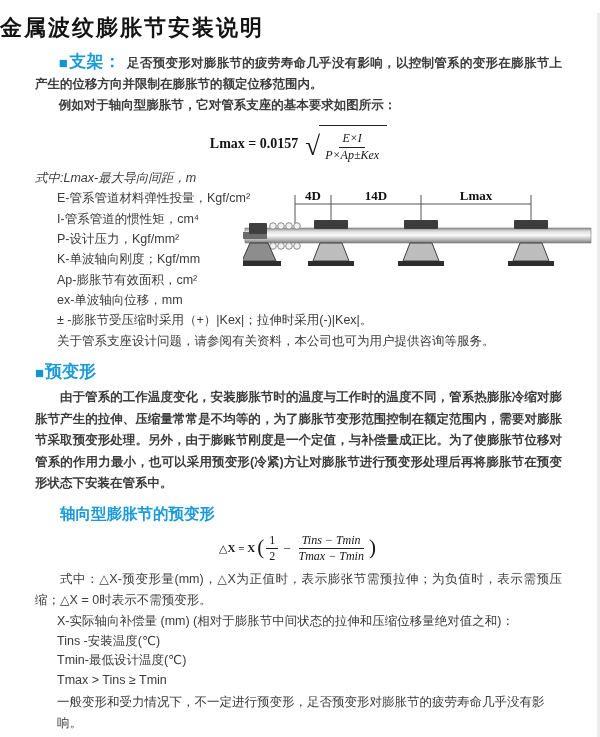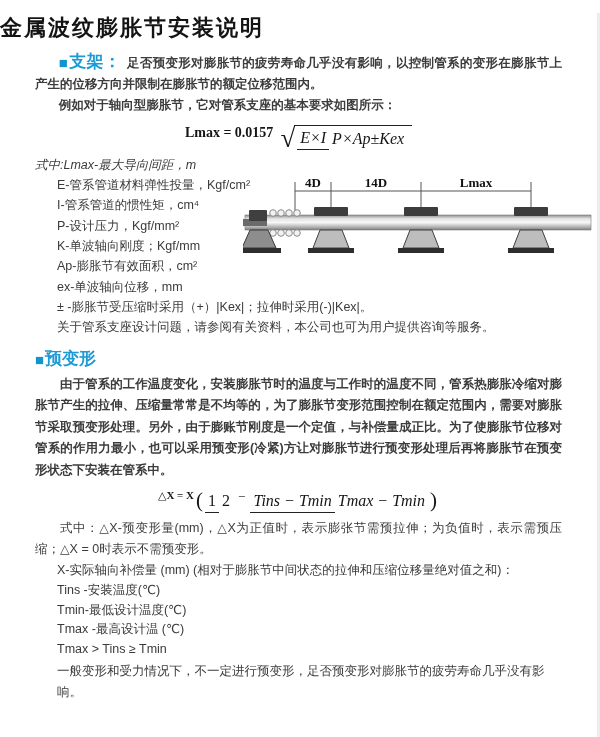--- a/index.html
+++ b/index.html
@@ -16,28 +16,28 @@
   .para { margin:0 35px; font-size:12.5px; line-height:21px; text-align:justify; color:#3c3c3c; }
   .bold-body { font-weight:bold; }
   .indent { text-indent:1.9em; }
   .indent2 { text-indent:2em; }
   .bullet { color:#1295cd; font-size:15px; vertical-align:-1px; margin-right:1px; }
   .section-head { color:#1b9ad6; font-size:17px; font-weight:bold; margin-right:6px; }
   .sec-head-line { margin:10px 35px 4px; font-size:17px; }
   .intro-first { text-indent:1.9em; margin-top:4px; }
   
   .formula-row {
-    display:flex; justify-content:center; 
+    display:flex; justify-content:center; align-items:center;
     font-family:"Liberation Serif","DejaVu Serif",serif; color:#151515;
   }
   .f-lmax { margin:9px 0 5px; }
   .f-lhs { font-weight:bold; font-size:14px; margin-right:7px; }
   .radical { font-size:27px; font-weight:bold; line-height:0.8; transform:translateY(3px); margin-right:-1px; }
   .radicand { border-top:1.6px solid #222; padding:2px 5px 0 3px; display:inline-block; }
-  .frac { display:inline-flex; flex-direction:row; align-items:center; font-size:16px; line-height:1.3; }
+  .frac { display:inline-flex; flex-direction:column; align-items:center; font-size:12px; line-height:1.3; }
   .frac .num { border-bottom:1px solid #222; padding:0 3px; }
   .frac .den { padding:0 3px; }
   .ital { font-style:italic; }
   .f-ax { margin:8px 0 4px; }
   .f-var { font-weight:bold; font-size:11px; }
   .paren { font-size:21px; font-weight:normal; margin:0 2px; transform:translateY(-1px); }
   .minus { margin:0 5px; font-size:13px; }
   
   .defs { position:relative; margin:5px 35px 0; font-size:12.5px; line-height:20.3px; height:183px; }
   .defs .def-line { padding-left:22px; white-space:nowrap; }
@@ -141,20 +141,21 @@
         <polygon points="-11,55 11,55 18,73 -18,73" fill="#bdbdbd" stroke="#3f3f3f" stroke-width="1"></polygon>
         <rect x="-23" y="73" width="46" height="5" fill="#2e2e2e"></rect>
       </g>
     </svg>
   </div>
 
   <p class="para sec-head-line"><span class="bullet">■</span><span class="section-head">预变形</span></p>
 
   <p class="para indent2 bold-body" style="line-height:21.5px;">由于管系的工作温度变化，安装膨胀节时的温度与工作时的温度不同，管系热膨胀冷缩对膨胀节产生的拉伸、压缩量常常是不均等的，为了膨胀节变形范围控制在额定范围内，需要对膨胀节采取预变形处理。另外，由于膨账节刚度是一个定值，与补偿量成正比。为了使膨胀节位移对管系的作用力最小，也可以采用预变形(冷紧)方让对膨胀节进行预变形处理后再将膨胀节在预变形状态下安装在管系中。</p>
 
+  <h3 class="subhead axial">轴向型膨胀节的预变形</h3>
 
   <div class="formula-row f-ax">
     <span class="f-var">△X = X</span>
     <span class="paren">(</span>
     <span class="frac">
       <span class="num">1</span>
       <span class="den">2</span>
     </span>
     <span class="minus">−</span>
     <span class="frac ital">
@@ -163,18 +164,17 @@
     </span>
     <span class="paren">)</span>
   </div>
 
   <p class="para indent2">式中：△X-预变形量(mm)，△X为正值时，表示膨张节需预拉伸；为负值时，表示需预压缩；△X = 0时表示不需预变形。</p>
 
   <div class="lines">
     <div class="x-line">X-实际轴向补偿量 (mm) (相对于膨胀节中间状态的拉伸和压缩位移量绝对值之和)：</div>
     <div class="t-line">Tins -安装温度(℃)</div>
     <div class="t-line">Tmin-最低设计温度(℃)</div>
-    <div class="t-line">Tmax -最高设计温 (℃)</div>
     <div class="t-line">Tmax &gt; Tins ≥ Tmin</div>
     <div class="g-line">一般变形和受力情况下，不一定进行预变形，足否预变形对膨胀节的疲劳寿命几乎没有影响。</div>
   </div>
 
 </div>
 
 </body></html>

